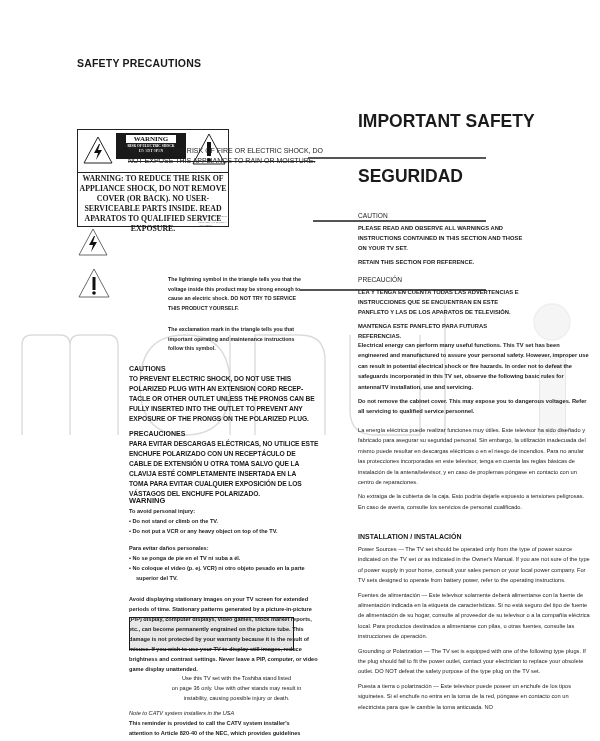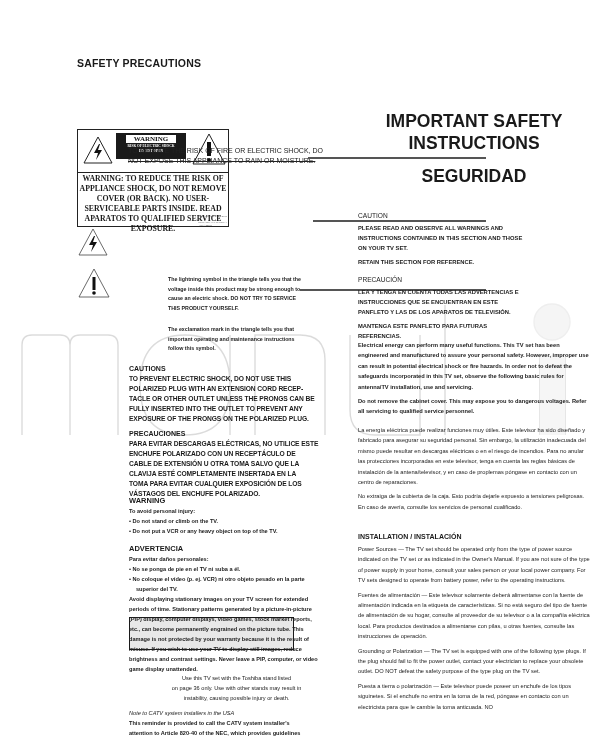--- a/index.html
+++ b/index.html
@@ -37,21 +37,21 @@
   .body-s { font-size: 5.6px; line-height: 10px; color: #222; }
   .body-s p { margin: 0; }
   .body-s .ind { padding-left: 7px; }
 
   .still-box { left: 129px; top: 617px; width: 163px; height: 31px; background: #e8e8e8; border: 1px solid #1a1a1a; border-right: 1px solid #1a1a1a; }
   .center-s { text-align: center; }
   .ital { font-style: italic; }
 
   
   .col2 { left: 358px; width: 232px; }
-  .big-title { font-size: 17.5px; font-weight: bold; line-height: 22px; color: #1a1a1a; text-align: center; }
+  .big-title { font-size: 17.5px; font-weight: bold; line-height: 22px; color: #1a1a1a; }
   .r-head { font-size: 6.6px; line-height: 10px; color: #222; }
   .r-caps { font-size: 5.8px; line-height: 10px; font-weight: bold; color: #222; }
   .r-caps p { margin: 0 0 4px 0; }
   .r-body { font-size: 5.7px; line-height: 10.4px; color: #222; font-weight: bold; }
   .r-body p { margin: 0 0 4px 0; }
   .r-body.thin { font-weight: normal; }
   .inst-head { font-size: 7px; font-weight: bold; line-height: 10px; }
 
   
   .wm { position: absolute; left: 0; top: 300px; width: 600px; height: 140px; pointer-events: none; opacity: 0.35; }
@@ -162,21 +162,20 @@
 <div class="abs col1" style="top:495px;">
   <div class="sec-head">WARNING</div>
   <div class="body-s" style="font-weight:bold;">
     <p>To avoid personal injury:</p>
     <p>• Do not stand or climb on the TV.</p>
     <p>• Do not put a VCR or any heavy object on top of the TV.</p>
   </div>
 </div>
 
 <div class="abs col1" style="top:543px;">
-  <div class="sec-head">ADVERTENCIA</div>
   <div class="body-s" style="font-weight:bold;">
     <p>Para evitar daños personales:</p>
     <p>• No se ponga de pie en el TV ni suba a él.</p>
     <p>• No coloque el vídeo (p. ej. VCR) ni otro objeto pesado en la parte</p>
     <p class="ind">superior del TV.</p>
   </div>
 </div>
 
 <div class="abs still-box"></div>
 
@@ -199,21 +198,20 @@
 
 <div class="abs col1 body-s" style="top:708px;width:215px;">
   <p class="ital">Note to CATV system installers in the USA</p>
   <p style="font-weight:bold;">This reminder is provided to call the CATV system installer's</p>
   <p style="font-weight:bold;">attention to Article 820-40 of the NEC, which provides guidelines</p>
   <p style="font-weight:bold;">for proper grounding and, in particular, specifies that the cable</p>
 </div>
 
 <div class="abs col2" style="top:110px;">
   <div class="big-title">IMPORTANT SAFETY</div>
-  <div class="big-title">INSTRUCTIONS</div>
 </div>
 <div class="abs col2" style="top:165px;">
   <div class="big-title">SEGURIDAD</div>
 </div>
 
 <div class="abs col2 r-head" style="top:211px;">CAUTION</div>
 <div class="abs col2 r-caps" style="top:223px;width:165px;">
   <p>PLEASE READ AND OBSERVE ALL WARNINGS AND INSTRUCTIONS CONTAINED IN THIS SECTION AND THOSE ON YOUR TV SET.</p>
   <p>RETAIN THIS SECTION FOR REFERENCE.</p>
 </div>

